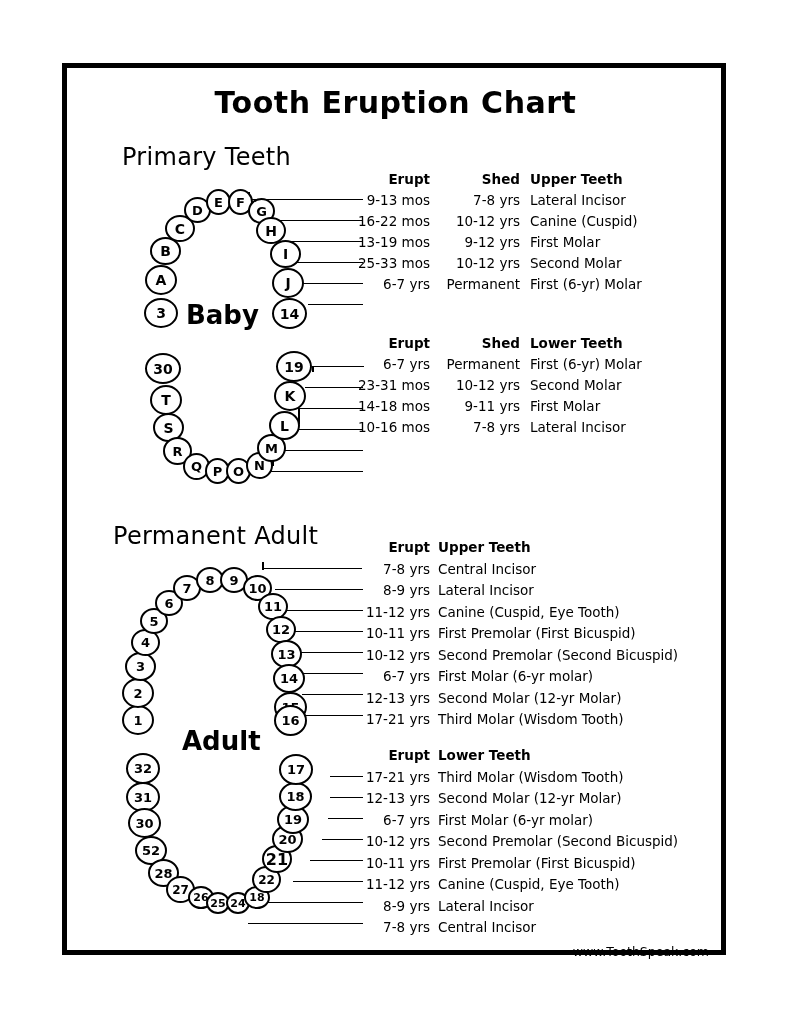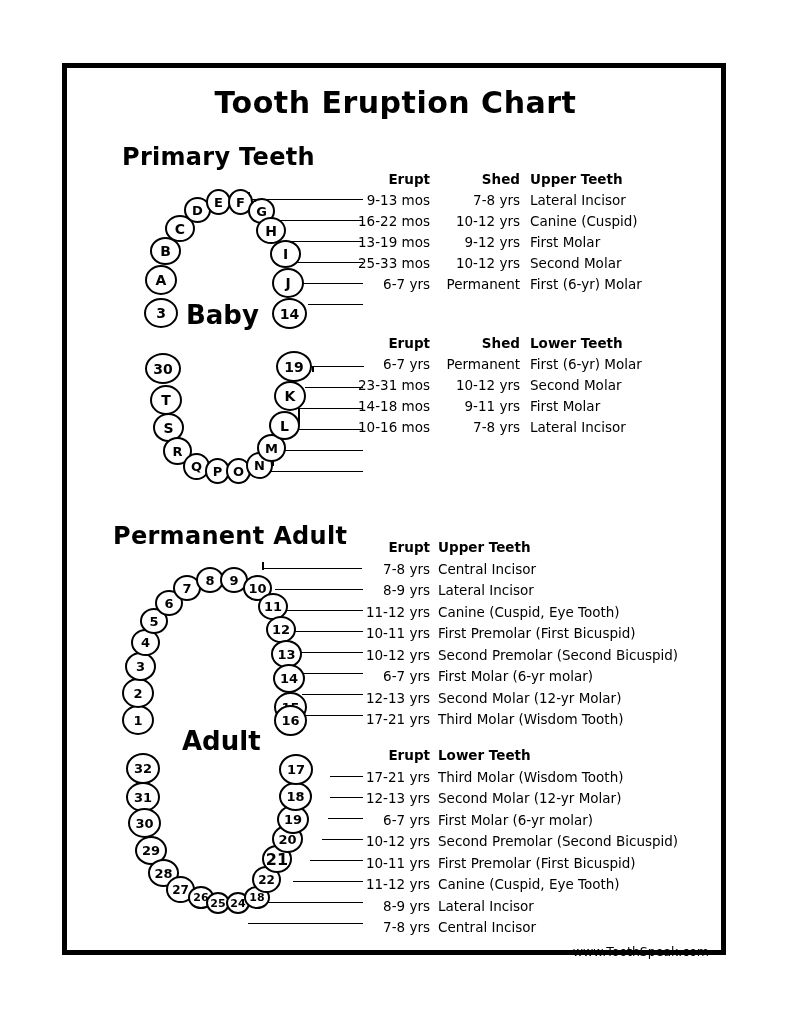--- a/index.html
+++ b/index.html
@@ -35,21 +35,21 @@
     left: 0; right: 0;
     top: 85px;
     text-align: center;
     font-size: 30px;
     font-weight: bold;
     letter-spacing: 0.5px;
   }
   .section-title {
     position: absolute;
     font-size: 24px;
-    font-weight: bold;
+    font-weight: normal;
     letter-spacing: 0.3px;
   }
   .section-title.primary { left: 122px; top: 143px; }
   .section-title.permanent { left: 113px; top: 522px; }
   .big-word {
     position: absolute;
     font-size: 26px;
     font-weight: bold;
   }
   .big-word.baby { left: 186px; top: 300px; }
@@ -263,21 +263,21 @@
     <div class="leader" style="left:322px; top:839px; width:41px;"></div>
     <div class="leader" style="left:310px; top:860px; width:53px;"></div>
     <div class="leader" style="left:293px; top:881px; width:70px;"></div>
     <div class="leader" style="left:265px; top:902px; width:98px;"></div>
     <div class="leader" style="left:248px; top:923px; width:115px;"></div>
     <div class="leader leader-v" style="left:265px; top:896px; width:1.6px; height:8px;"></div>
 
     <div class="tooth" style="left:126px; top:753px; width:34px; height:31px; line-height:28px; font-size:13px;">32</div>
     <div class="tooth" style="left:126px; top:782px; width:34px; height:30px; line-height:27px; font-size:13px;">31</div>
     <div class="tooth" style="left:128px; top:808px; width:33px; height:30px; line-height:27px; font-size:13px;">30</div>
-    <div class="tooth" style="left:135px; top:836px; width:32px; height:29px; line-height:26px; font-size:13px;">29</div>
+    <div class="tooth" style="left:135px; top:836px; width:32px; height:29px; line-height:26px; font-size:13px;">52</div>
     <div class="tooth" style="left:148px; top:859px; width:31px; height:28px; line-height:25px; font-size:13px;">28</div>
     <div class="tooth" style="left:166px; top:876px; width:29px; height:27px; line-height:24px; font-size:12px;">27</div>
     <div class="tooth" style="left:188px; top:886px; width:26px; height:23px; line-height:20px; font-size:11px;">26</div>
     <div class="tooth" style="left:206px; top:892px; width:24px; height:22px; line-height:19px; font-size:11px;">25</div>
     <div class="tooth" style="left:226px; top:892px; width:24px; height:22px; line-height:19px; font-size:11px;">24</div>
     <div class="tooth" style="left:244px; top:886px; width:26px; height:23px; line-height:20px; font-size:11px;">18</div>
     <div class="tooth" style="left:252px; top:866px; width:29px; height:27px; line-height:24px; font-size:12px;">22</div>
     <div class="tooth" style="left:262px; top:845px; width:30px; height:28px; line-height:25px; font-size:16px;">21</div>
     <div class="tooth" style="left:272px; top:825px; width:31px; height:28px; line-height:25px; font-size:13px;">20</div>
     <div class="tooth" style="left:277px; top:805px; width:32px; height:29px; line-height:26px; font-size:13px;">19</div>

